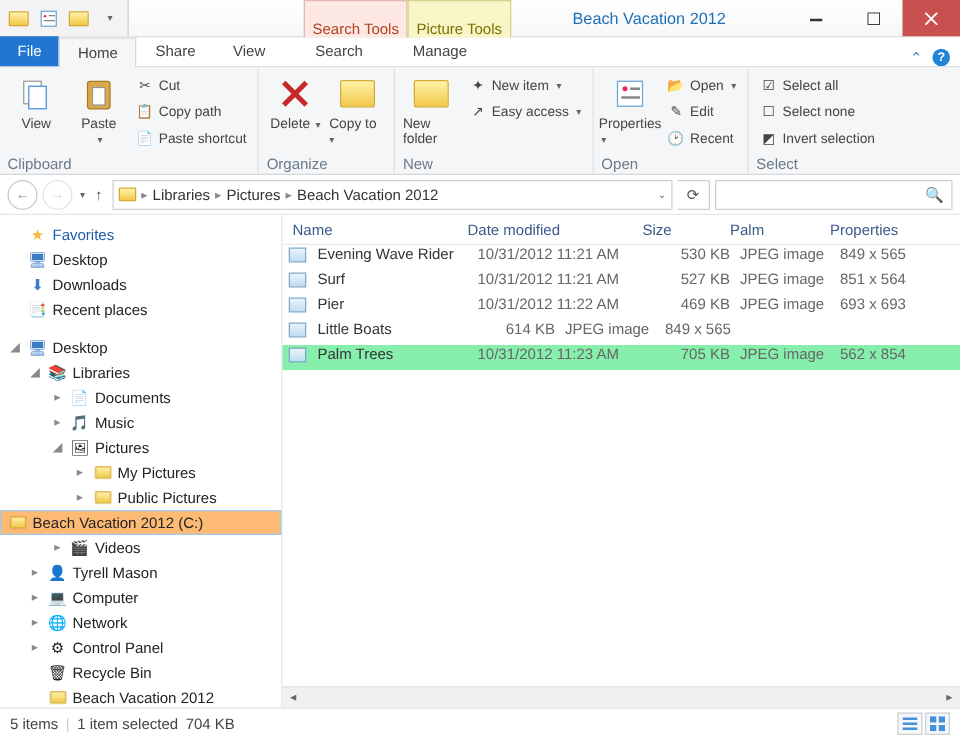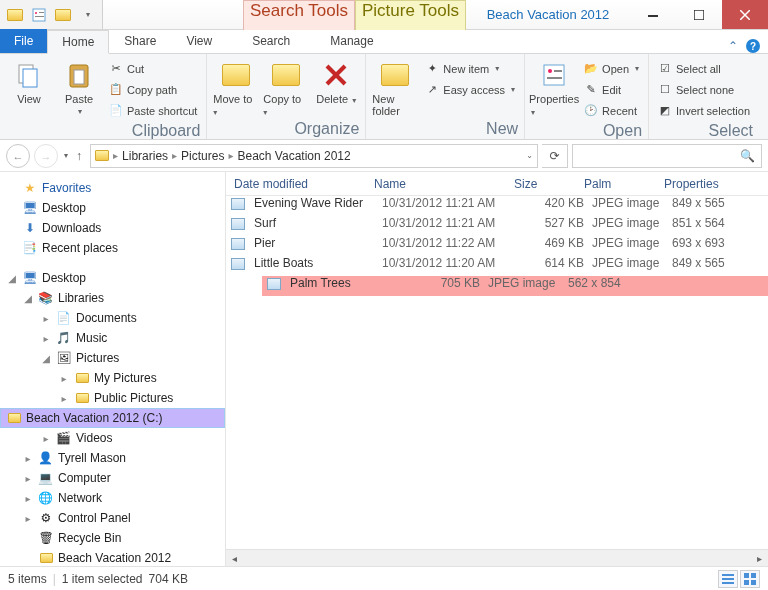--- a/index.html
+++ b/index.html
@@ -2,41 +2,41 @@
 <html><head>
 <meta charset="utf-8">
 <style>
 * { box-sizing: border-box; margin: 0; padding: 0; font-family: "Segoe UI", Tahoma, sans-serif; }
 body { background: #fff; width: 768px; height: 590px; overflow: hidden; font-size: 12px; color: #222; }
 
 
 .titlebar { height: 30px; background: linear-gradient(#fff, #f7f7f7); border-bottom: 1px solid #d7d7d7; display: flex; align-items: center; }
 .qat { display: flex; align-items: center; gap: 2px; padding: 0 4px; height: 100%; background: #f3f3f3; border-right: 1px solid #d0d0d0; }
 .qat-btn { width: 22px; height: 22px; display:flex; align-items:center; justify-content:center; }
-.tools-tab { height: 30px; display:flex; flex-direction:column; justify-content:flex-start; align-items:center; font-size:17px; padding:0 6px; border:1px solid; border-bottom:none; margin-top:1px; }
+.tools-tab { height: 30px; display:flex; flex-direction:column; justify-content:flex-end; align-items:center; font-size:12px; padding:0 6px; border:1px solid; border-bottom:none; margin-top:1px; }
 .tools-search { background:#fde8e3; border-color:#e4b8b0; color:#b04020; }
 .tools-picture { background:#f8f6c7; border-color:#d6d28e; color:#7a7200; }
 .title-label { flex:1; text-align:center; color:#1c6fb9; font-size:13px; }
 .win-controls { display:flex; height:100%; }
 .win-btn { width:46px; display:flex; align-items:center; justify-content:center; }
 .win-close { background:#c8504e; color:#fff; }
 
 
 .ribbon-tabs { height:24px; display:flex; align-items:flex-end; border-bottom:1px solid #d7d7d7; background:#fff; }
 .file-tab { background:#2176d2; color:#fff; padding:4px 14px; font-size:12px; height:24px; display:flex; align-items:center; }
 .rtab { padding:4px 14px; font-size:12px; height:24px; display:flex; align-items:center; color:#444; border:1px solid transparent; }
 .rtab.active { background:#f5f6f7; border:1px solid #d7d7d7; border-bottom-color:#f5f6f7; position:relative; top:1px; }
 .help-area { margin-left:auto; display:flex; align-items:center; gap:8px; padding-right:8px; }
 .help-circle { width:14px; height:14px; border-radius:50%; background:#2284d6; color:#fff; font-size:10px; font-weight:bold; display:flex; align-items:center; justify-content:center; }
 
 
 .ribbon-body { height:86px; background:#f5f6f7; border-bottom:1px solid #d7d7d7; display:flex; }
 .rgroup { border-right:1px solid #e2e2e2; padding:3px 6px 1px 6px; display:flex; flex-direction:column; }
 .rgroup-content { flex:1; display:flex; align-items:flex-start; gap:4px; }
-.rgroup-label { text-align:right; font-size:16px; color:#6a7a8a; padding-top:2px; }
+.rgroup-label { text-align:left; font-size:12px; color:#6a7a8a; padding-top:2px; }
 .big-btn { display:flex; flex-direction:column; align-items:center; justify-content:center; width:46px; padding-top:2px; font-size:11px; color:#444; gap:2px; }
 .big-btn .ico { width:32px; height:32px; display:flex; align-items:center; justify-content:center; }
 .small-list { display:flex; flex-direction:column; gap:2px; padding-top:2px; }
 .small-item { display:flex; align-items:center; gap:4px; font-size:11px; color:#444; height:19px; padding:0 3px; white-space:nowrap; }
 .small-item .sico { width:14px; height:14px; display:flex; align-items:center; justify-content:center; }
 .dd-arrow { font-size:8px; color:#666; margin-left:2px; }
 
 
 .navbar { height:32px; border-bottom:1px solid #e5e5e5; display:flex; align-items:center; padding:4px 6px; gap:4px; }
 .nav-circ { width:24px; height:24px; border:1px solid #c8c8c8; border-radius:50%; display:flex; align-items:center; justify-content:center; color:#888; font-size:11px; }
@@ -44,39 +44,39 @@
 .breadcrumb { flex:1; height:24px; border:1px solid #cfcfcf; display:flex; align-items:center; padding:0 4px; gap:4px; font-size:12px; color:#333; background:#fff; }
 .breadcrumb span.sep { color:#888; font-size:10px; }
 .refresh-box { width:26px; height:24px; border:1px solid #cfcfcf; border-left:none; display:flex; align-items:center; justify-content:center; color:#555; }
 .searchbox { width:190px; height:24px; border:1px solid #cfcfcf; display:flex; align-items:center; padding:0 6px; color:#888; background:#fff; }
 .searchbox .sicon { margin-left:auto; color:#666; }
 
 
 .split { display:flex; height: calc(590px - 30px - 24px - 86px - 32px - 24px); }
 .tree { width:226px; border-right:1px solid #e5e5e5; overflow:auto; padding:6px 0; }
 .tree-item { display:flex; align-items:center; gap:4px; padding:2px 2px 2px 6px; font-size:12px; color:#222; height:20px; white-space:nowrap; }
-.tree-item.selected { background:#c4b5fd; border:1px solid #9fcaf0; padding:1px 1px 1px 5px;text-align:right; }
+.tree-item.selected { background:#fdba74; border:1px solid #9fcaf0; padding:1px 1px 1px 5px;text-align:right; }
 .tree-item .tico { width:16px; height:16px; display:flex; align-items:center; justify-content:center; flex-shrink:0; }
 .ti-indent1 { padding-left: 22px; }
 .ti-indent2 { padding-left: 40px; }
 .ti-indent3 { padding-left: 58px; }
 .ti-favhead { color:#1e5aa8; font-weight:500; }
 .expander { width:12px; color:#888; font-size:10px; text-align:center; }
 
 
 .filearea { flex:1; display:flex; flex-direction:column; }
 .col-headers { height:24px; display:flex; align-items:center; font-size:12px; color:#3a5a8a; border-bottom:1px solid #e8e8e8; }
 .col { padding:0 8px; }
 .col-name { width:140px; }
 .col-date { width:140px; }
 .col-size { width:70px; }
 .col-type { width:80px; }
 .col-dim { width:90px; }
 .filerow { height:20px; display:flex; align-items:flex-start; font-size:12px; padding-left:4px; }
-.filerow.selected { background:#fca5a5;margin-left:36px; }
+.filerow.selected { background:#86efac; }
 .filerow .fico { width:16px; height:16px; margin-right:4px; display:flex; align-items:center; justify-content:center; }
 .filerow .c { padding:0 4px; color:#333; }
 .filerow .c-name { width:128px; }
 .filerow .c-date { width:140px; color:#666; }
 .filerow .c-size { width:70px; text-align:right; color:#666; }
 .filerow .c-type { width:80px; color:#666; }
 .filerow .c-dim { width:90px; color:#666; }
 .hscroll { height:17px; background:#f0f0f0; border-top:1px solid #e2e2e2; display:flex; align-items:center; }
 .hscroll .arrow { width:17px; text-align:center; color:#666; font-size:10px; }
 .hscroll .track { flex:1; }
@@ -195,38 +195,32 @@
           </div>
       </div>
     </div>
     <div class="rgroup-label">Clipboard</div>
   </div>
 
   <div class="rgroup">
     <div class="rgroup-content">
       <div class="big-btn">
           <div class="ico">
-            <div class="folder-big"></div>
-          </div>
-          <span><span>Move to</span><span class="dd-arrow"> ▾</span></span>
-        </div>
-      <div class="big-btn">
-          <div class="ico">
-            <div class="folder-big"></div>
-          </div>
-          <span><span>Copy to</span><span class="dd-arrow"> ▾</span></span>
-        </div>
-      <div class="big-btn">
-          <div class="ico">
             <svg width="26" height="26">
               <line x1="4" y1="4" x2="22" y2="22" stroke="#c62828" stroke-width="4"></line>
               <line x1="22" y1="4" x2="4" y2="22" stroke="#c62828" stroke-width="4"></line>
             </svg>
           </div>
           <span><span>Delete</span><span class="dd-arrow"> ▾</span></span>
+        </div>
+      <div class="big-btn">
+          <div class="ico">
+            <div class="folder-big"></div>
+          </div>
+          <span><span>Copy to</span><span class="dd-arrow"> ▾</span></span>
         </div>
     </div>
     <div class="rgroup-label">Organize</div>
   </div>
 
   <div class="rgroup">
     <div class="rgroup-content">
       <div class="big-btn">
           <div class="ico">
             <div class="folder-big"></div>
@@ -423,34 +417,34 @@
         <span class="expander"></span>
         <span class="tico">
           <div class="folder-ico" style="width:13px;height:10px;"></div>
         </span>
         <span>Beach Vacation 2012</span>
       </div>
   </div>
 
   <div class="filearea">
     <div class="col-headers">
+      <div class="col col-name">Name</div>
       <div class="col col-date">Date modified</div>
-      <div class="col col-name">Name</div>
       <div class="col col-size">Size</div>
       <div class="col col-type">Palm</div>
       <div class="col col-dim">Properties</div>
     </div>
     <div id="file-rows" style="flex:1;">
         <div class="filerow">
           <span class="fico">
             <span class="img-thumb"></span>
           </span>
           <span class="c c-name">Evening Wave Rider</span>
           <span class="c c-date">10/31/2012 11:21 AM</span>
-          <span class="c c-size">420 KB</span>
+          <span class="c c-size">530 KB</span>
           <span class="c c-type">JPEG image</span>
           <span class="c c-dim">849 x 565</span>
         </div>
         <div class="filerow">
           <span class="fico">
             <span class="img-thumb"></span>
           </span>
           <span class="c c-name">Surf</span>
           <span class="c c-date">10/31/2012 11:21 AM</span>
           <span class="c c-size">527 KB</span>
@@ -465,30 +459,30 @@
           <span class="c c-date">10/31/2012 11:22 AM</span>
           <span class="c c-size">469 KB</span>
           <span class="c c-type">JPEG image</span>
           <span class="c c-dim">693 x 693</span>
         </div>
         <div class="filerow">
           <span class="fico">
             <span class="img-thumb"></span>
           </span>
           <span class="c c-name">Little Boats</span>
-          <span class="c c-date">10/31/2012 11:20 AM</span>
           <span class="c c-size">614 KB</span>
           <span class="c c-type">JPEG image</span>
           <span class="c c-dim">849 x 565</span>
         </div>
         <div class="filerow selected">
           <span class="fico">
             <span class="img-thumb"></span>
           </span>
           <span class="c c-name">Palm Trees</span>
+          <span class="c c-date">10/31/2012 11:23 AM</span>
           <span class="c c-size">705 KB</span>
           <span class="c c-type">JPEG image</span>
           <span class="c c-dim">562 x 854</span>
         </div>
       </div>
     <div class="hscroll">
       <div class="arrow">◂</div>
       <div class="track"></div>
       <div class="arrow">▸</div>
     </div>

